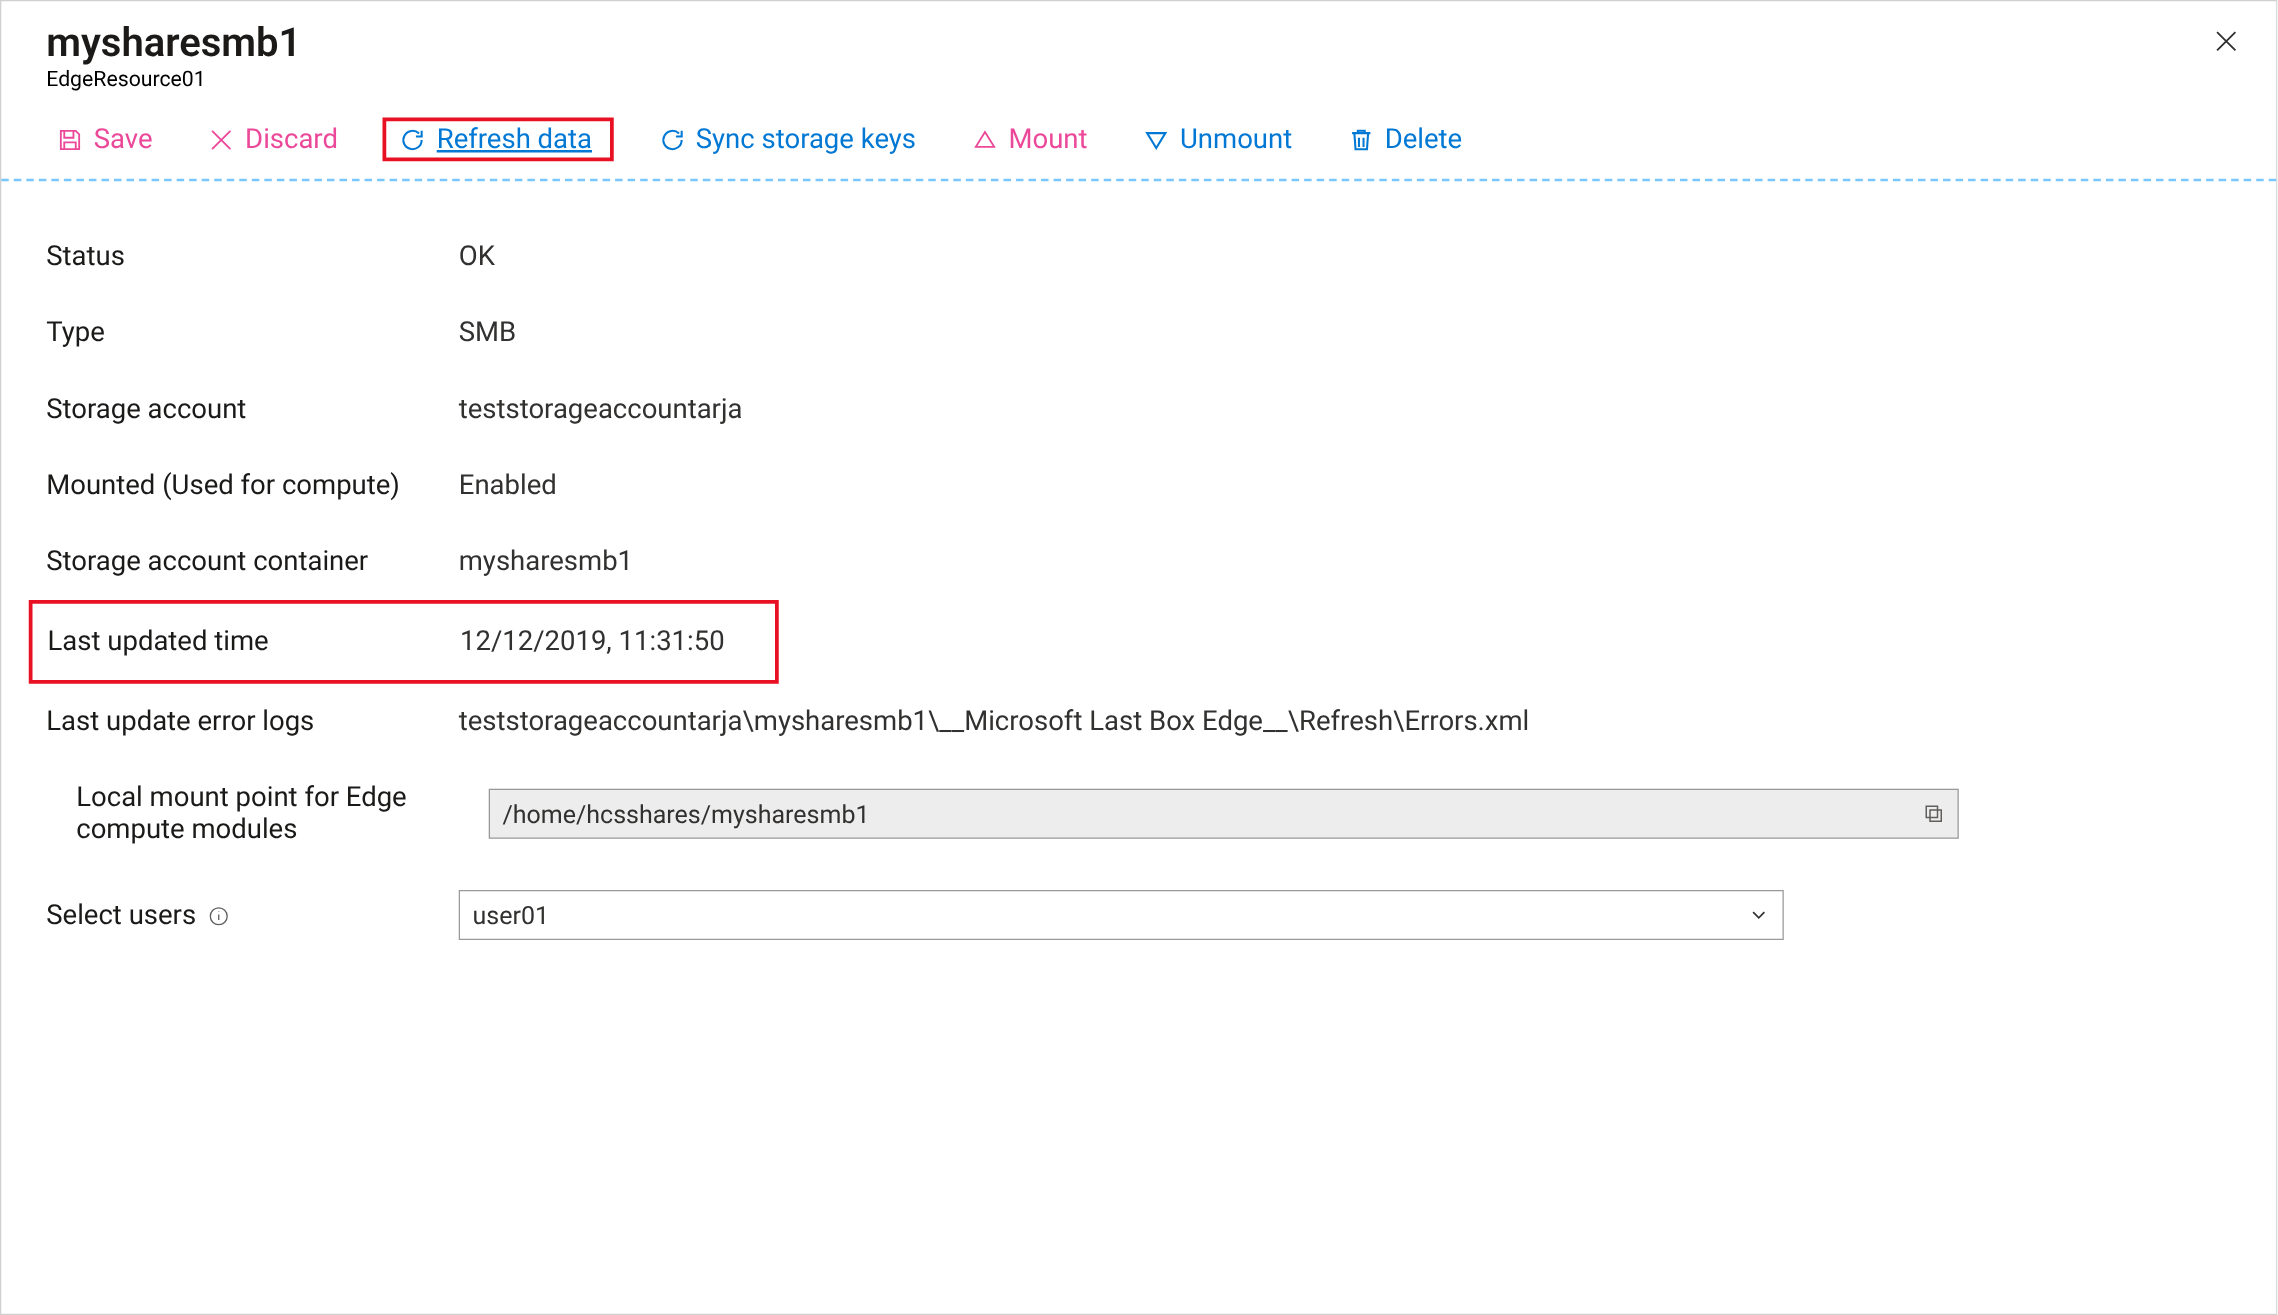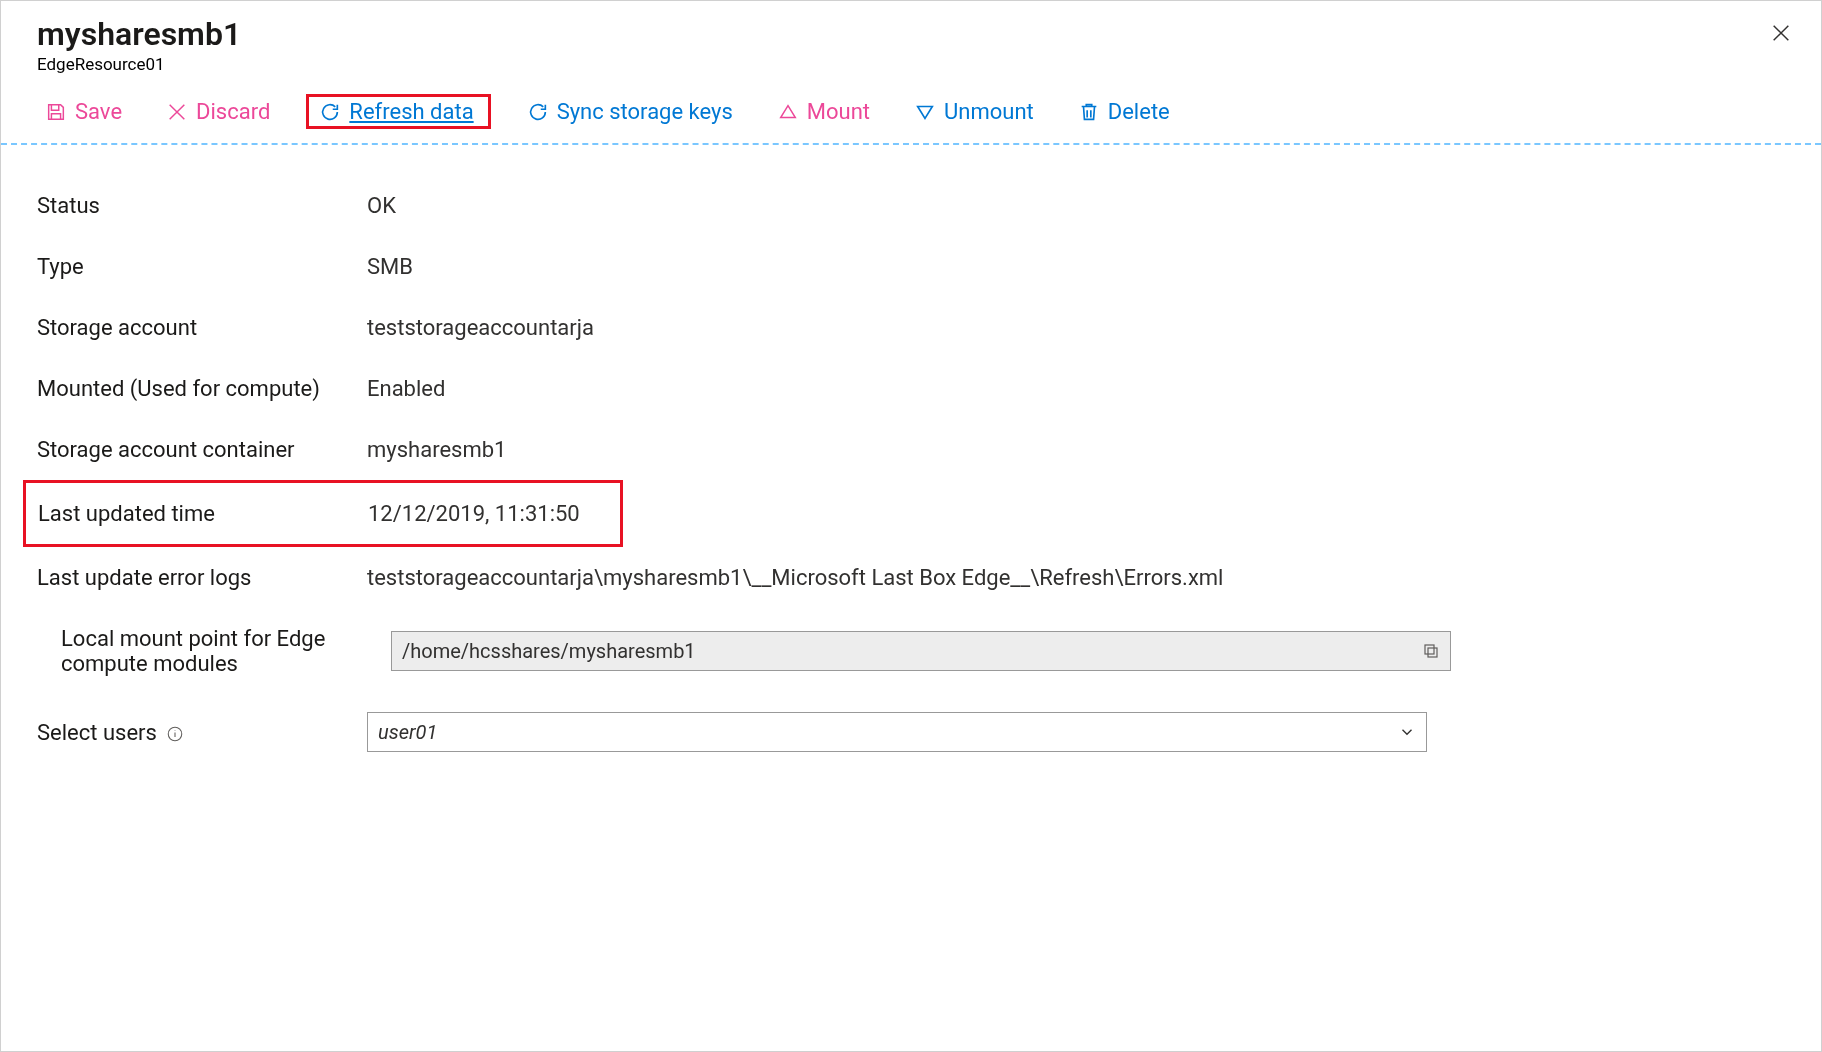--- a/index.html
+++ b/index.html
@@ -82,35 +82,34 @@
     width:600px;
   }
   .readonly-box {
     display:flex;
     align-items:center;
     justify-content:space-between;
     background:#ededed;
     border:1px solid #999;
     height:40px;
     padding: 0 10px;
-    width:1060px;
+    width:1176px;
     font-size:20px;
   }
   .select-box {
     display:flex;
     align-items:center;
     justify-content:space-between;
     background:#fff;
     border:1px solid #999;
     height:40px;
     padding: 0 10px;
     width:1060px;
     font-size:20px;
     cursor:pointer;
-    font-style:italic;
   }
   .info-icon {
     display:inline-flex;
     vertical-align:middle;
     margin-left:4px;
   }
   .icon-btn { display:inline-flex; color:inherit; }
 </style>
 </head>
 <body>

